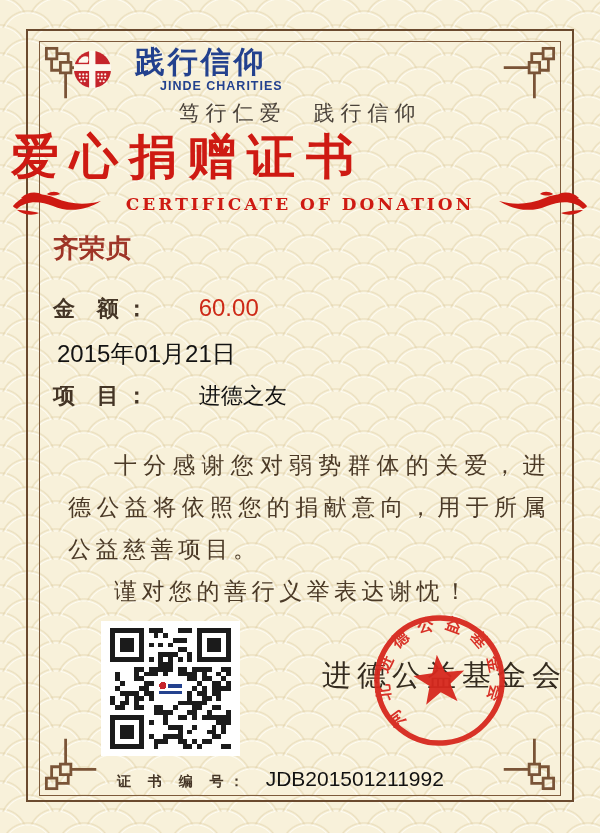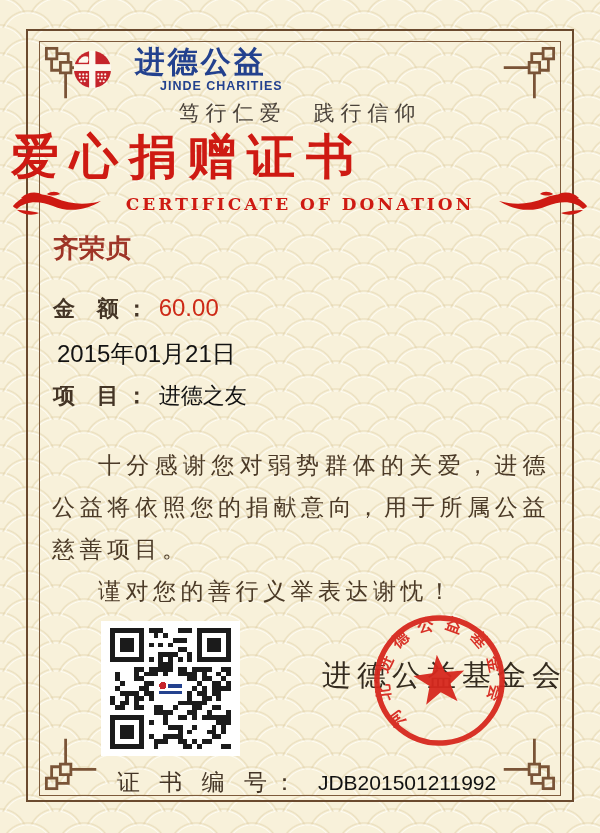--- a/index.html
+++ b/index.html
@@ -36,41 +36,41 @@
     font-size:48px; font-weight:bold; color:#ce1a12; letter-spacing:11px; text-indent:11px; }
   .subtitle-row { position:absolute; top:190px; left:0; right:0; display:flex; justify-content:center; align-items:center; gap:23px; }
   .subtitle { font-size:17px; font-weight:bold; color:#ce1a12; letter-spacing:3px; white-space:nowrap; }
   .flourish { width:92px; height:28px; }
   .flourish.right { transform:scaleX(-1); }
 
   .name { position:absolute; left:53px; top:231px;
     font-family:"Liberation Sans", sans-serif; font-weight:bold; font-size:26px; color:#9e3527; }
 
   .fields { position:absolute; left:53px; top:294px; }
-  .field-row { display:flex; align-items:baseline; height:43.5px; }
+  .field-row { display:flex; align-items:baseline; height:43.5px;gap:40px; }
   .field-label { font-size:22px; font-weight:bold; color:#443526; letter-spacing:7px; }
   .field-value { font-family:"Liberation Sans", sans-serif; font-size:24px; color:#121212; margin-left:4px; }
   .field-value.red { color:#cd2a17; }
   .field-value.small { font-size:22px;font-family:Liberation Serif, serif; }
 
   .body-text { position:absolute; left:52px; top:444px; width:498px;
     font-size:23px; color:#4b3a27; letter-spacing:4.5px; line-height:42px; text-align:justify; }
-  .body-text p { text-indent:2em; }
+  .body-text p { text-indent:2em;margin-left:16px; }
 
   .qr { position:absolute; left:101px; top:621px; width:139px; height:135px;
     background:#fff; padding:7px; }
   .qr svg { width:100%; height:100%; display:block; }
 
   .sig-text { position:absolute; left:322px; top:656px;
     font-family:"Liberation Sans", sans-serif; font-size:29px; color:#342b1f; letter-spacing:6px; white-space:nowrap; }
 
   .seal { position:absolute; left:370px; top:611px; width:139px; height:139px; opacity:.95; transform:rotate(-6deg); }
 
   .footer { position:absolute; left:117px; top:767px; display:flex; align-items:baseline; }
-  .footer-label { font-size:23px; font-weight:normal; color:#443526; letter-spacing:6px; }
+  .footer-label { font-size:14px; font-weight:bold; color:#443526; letter-spacing:6px; }
   .footer-number { font-family:"Liberation Sans", sans-serif; font-size:21px; color:#111;margin-left:16px; }
 </style>
 </head>
 <body>
 
 <div class="cert">
 
   <div class="frame-outer"></div>
   <div class="frame-inner"></div>
 
@@ -134,21 +134,21 @@
           <circle cx="29.5" cy="25" r="1.1"></circle>
           <circle cx="33" cy="25" r="1.1"></circle>
         <circle cx="26" cy="28.5" r="1.1"></circle>
           <circle cx="29.5" cy="28.5" r="1.1"></circle>
           <circle cx="33" cy="28.5" r="1.1"></circle>
         <circle cx="28" cy="32" r="1.1"></circle>
           <circle cx="31.5" cy="32" r="1.1"></circle>
       </g>
     </svg>
     <div class="logo-txt">
-      <div class="logo-cn">进德公益</div>
+      <div class="logo-cn">践行信仰</div>
       <div class="logo-en">JINDE CHARITIES</div>
     </div>
   </div>
 
   <div class="tagline">笃行仁爱　践行信仰</div>
   <div class="title">爱心捐赠证书</div>
 
   <div class="subtitle-row">
     <svg class="flourish" viewBox="0 0 92 28">
       <g fill="#ce1a12">

